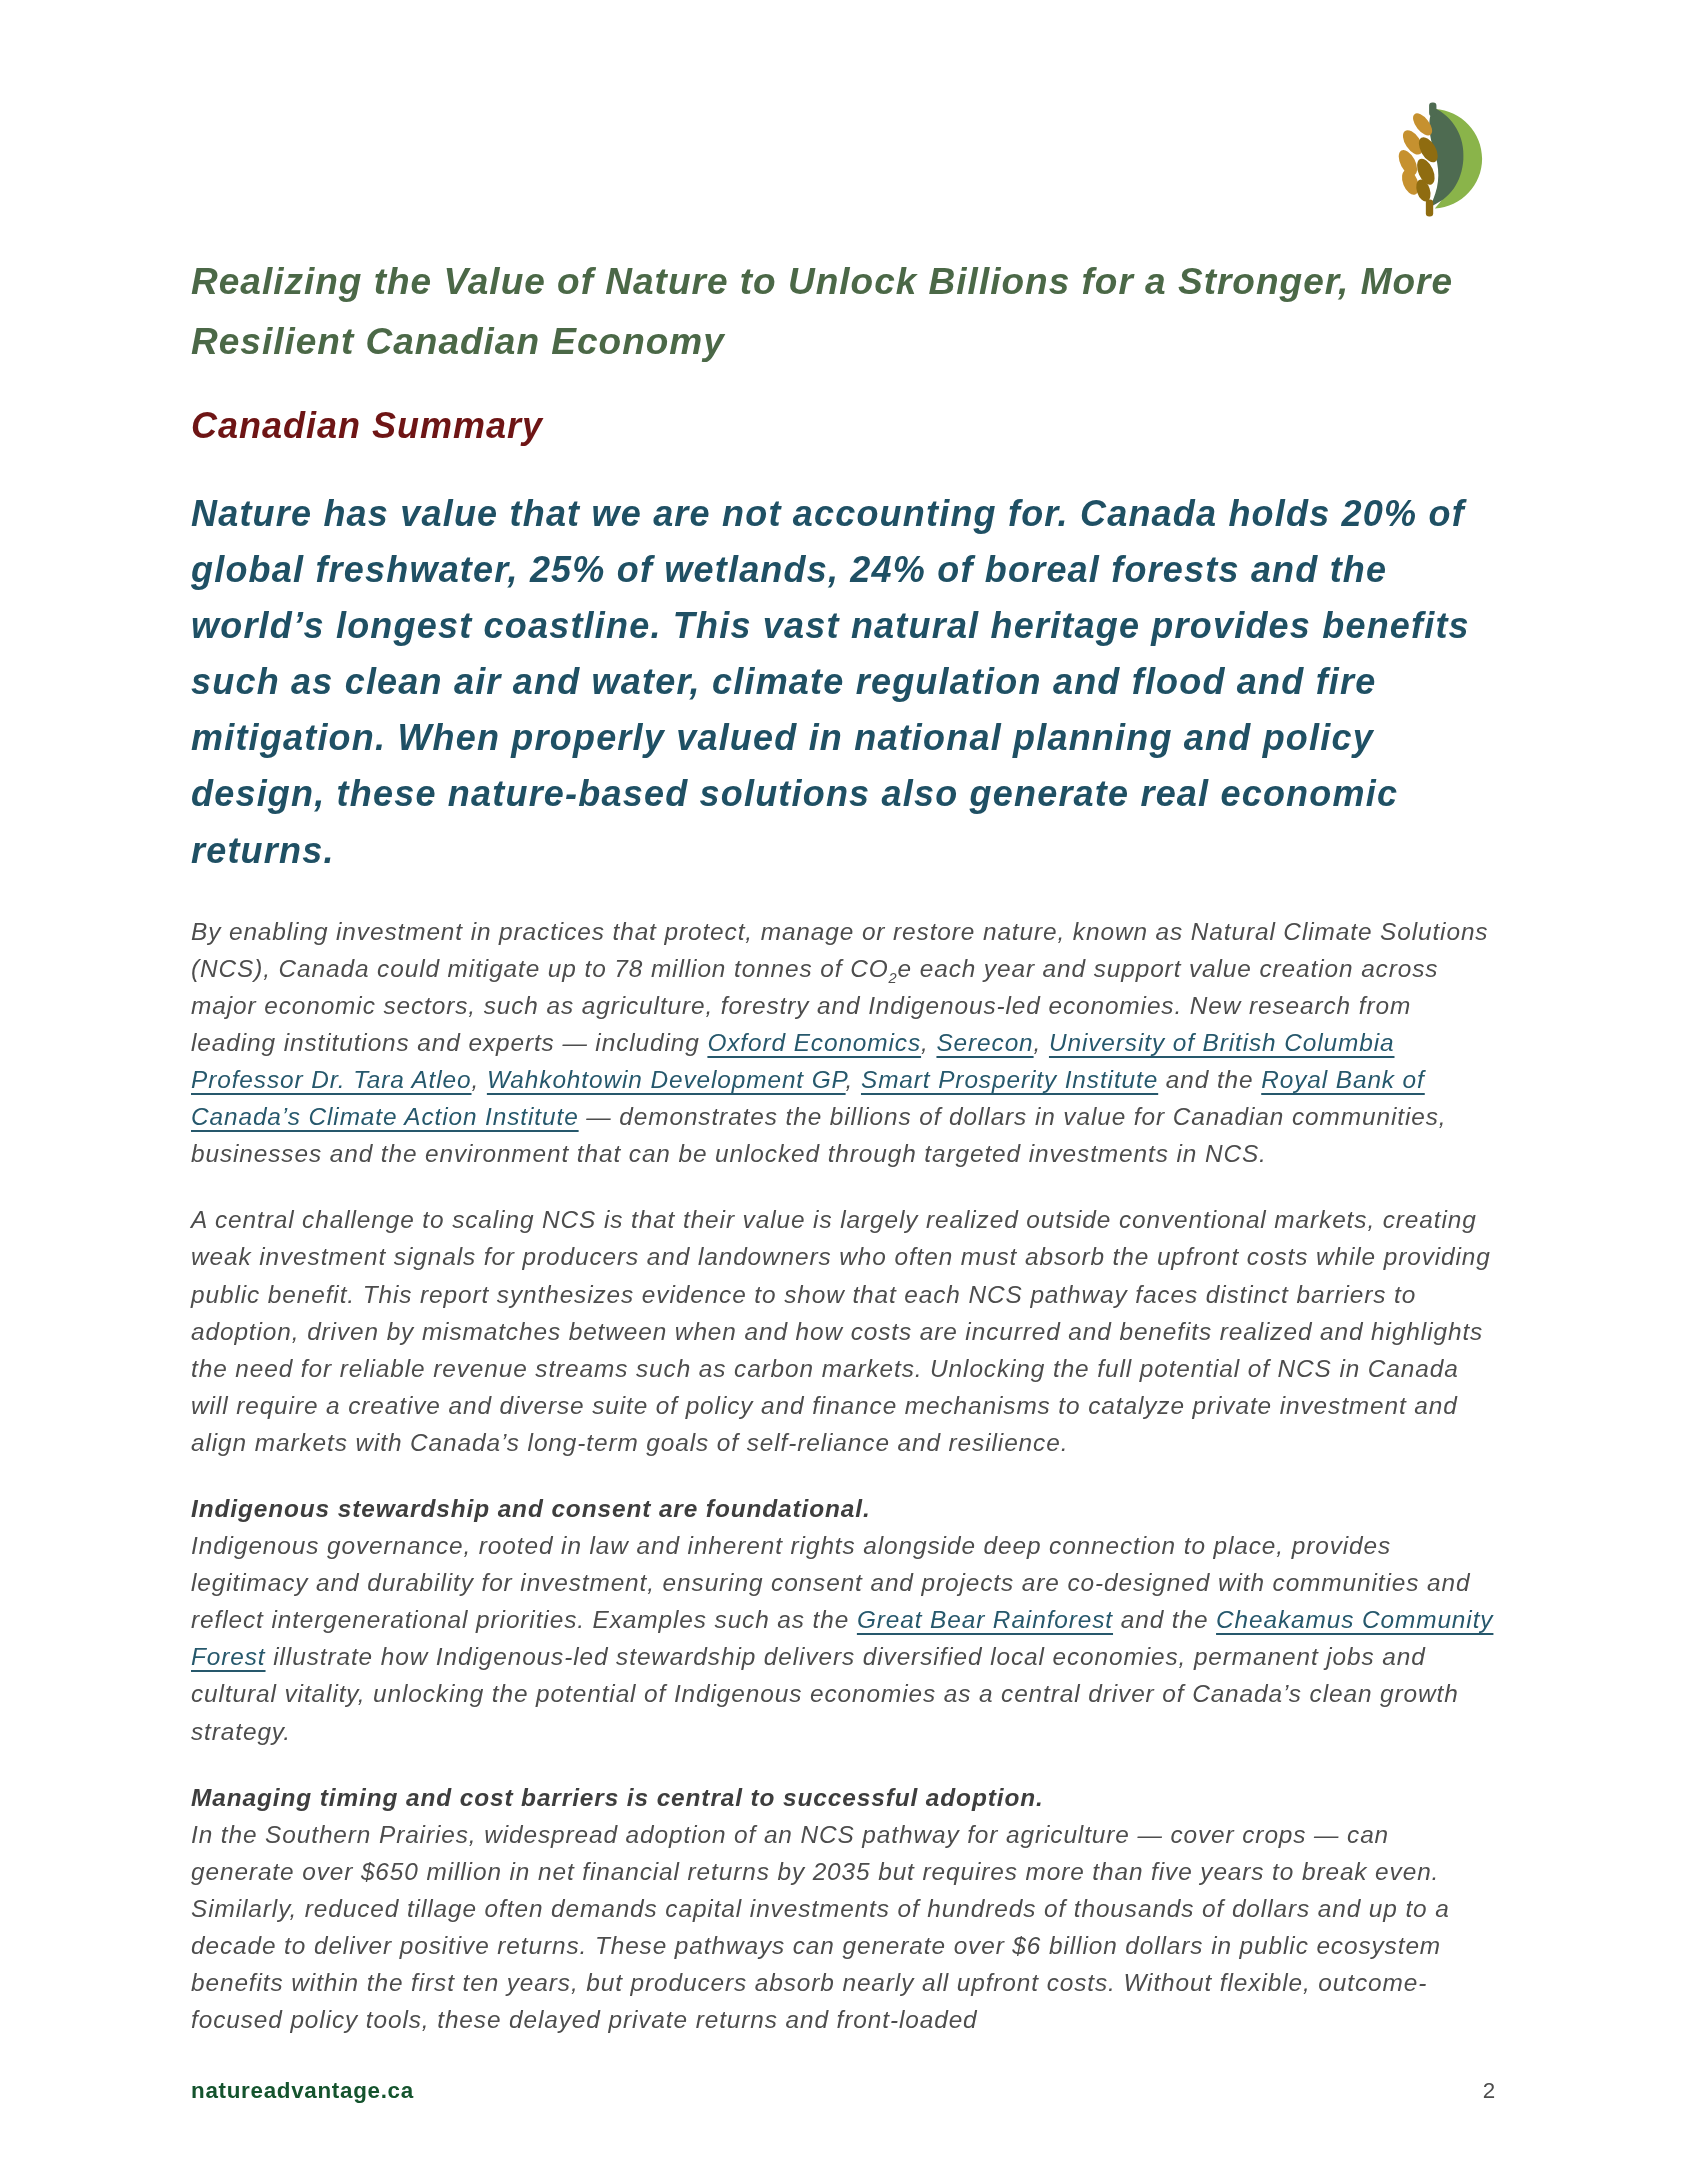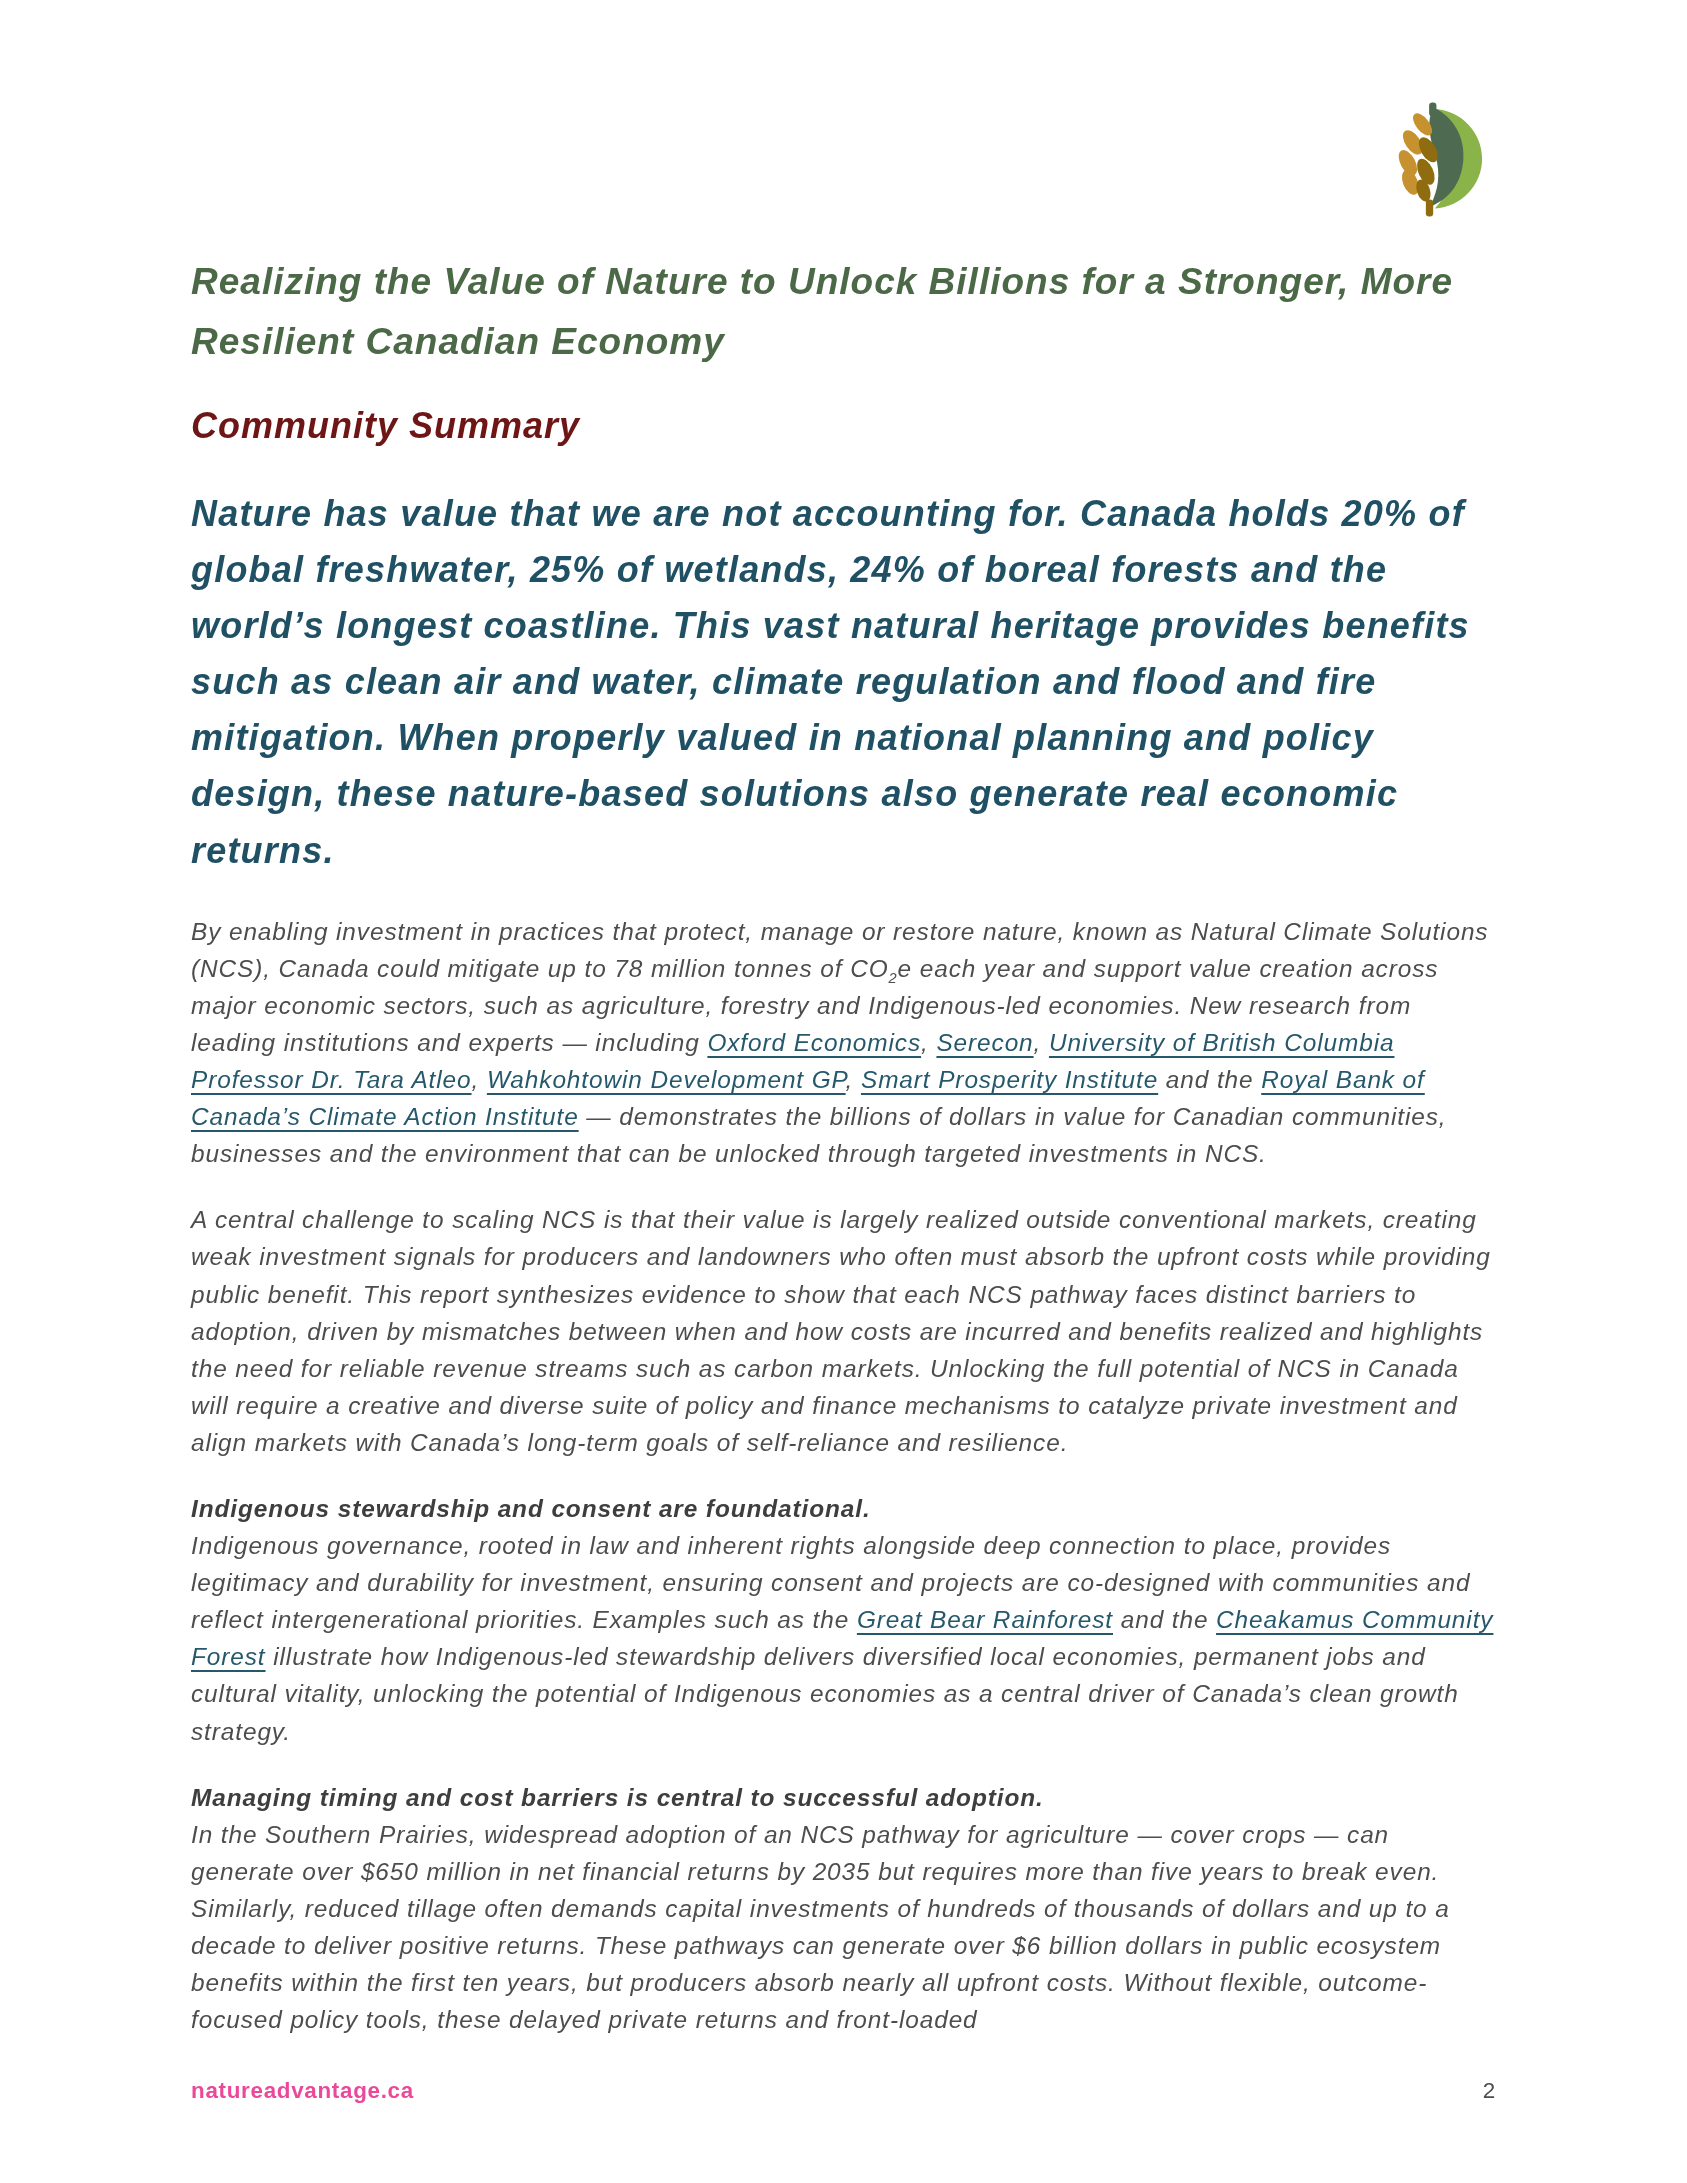--- a/index.html
+++ b/index.html
@@ -32,21 +32,21 @@
     text-decoration-thickness:2px; text-underline-offset:5.3px;
     cursor:pointer;
     margin-top:24px;
   }
   sub.subscript { font-size:0.6em; line-height:0; }
   .footer {
     position:absolute; left:191px; right:191px; bottom:79px;
     display:flex; justify-content:space-between; align-items:baseline;
     font-size:22.4px; letter-spacing:0.7px; color:#4d4d4d;
   }
-  .footer .site { font-weight:700; color:#ec4899; }
+  .footer .site { font-weight:700; color:#14532d; }
 </style>
 </head>
 <body>
 
 <div class="page">
 
   <svg class="logo" viewBox="0 0 130 140" xmlns="http://www.w3.org/2000/svg" aria-hidden="true">
 
     <path d="M66 8 C 99 10 124 37 124 69 C 124 101 99 128 66 130 C 84 110 91 92 91 69 C 91 46 84 28 66 8 Z" fill="#8ab44a"></path>
 
@@ -65,21 +65,21 @@
 
     <g fill="#8f6c10">
       <ellipse cx="58" cy="58" rx="9" ry="17" transform="rotate(-30 58 58)"></ellipse>
       <ellipse cx="55" cy="85" rx="9" ry="17" transform="rotate(-24 55 85)"></ellipse>
       <ellipse cx="52" cy="108" rx="8" ry="14" transform="rotate(-18 52 108)"></ellipse>
     </g>
   </svg>
 
   <div class="content">
     <h1 class="doc-title">Realizing the Value of Nature to Unlock Billions for a Stronger, More Resilient Canadian Economy</h1>
-    <h2 class="section-heading">Community Summary</h2>
+    <h2 class="section-heading">Canadian Summary</h2>
     <p class="lead">Nature has value that we are not accounting for. Canada holds 20% of global freshwater, 25% of wetlands, 24% of boreal forests and the world’s longest coastline. This vast natural heritage provides benefits such as clean air and water, climate regulation and flood and fire mitigation. When properly valued in national planning and policy design, these nature-based solutions also generate real economic returns.</p>
     <div class="paragraphs" id="paragraphs">
         <p class="body-para"><span>By enabling investment in practices that protect, manage or restore nature, known as Natural Climate Solutions (NCS), Canada could mitigate up to 78 million tonnes of CO</span><sub class="subscript">2</sub><span>e each year and support value creation across major economic sectors, such as agriculture, forestry and Indigenous-led economies. New research from leading institutions and experts — including </span><a class="inline-link" href="#">Oxford Economics</a><span>, </span><a class="inline-link" href="#">Serecon</a><span>, </span><a class="inline-link" href="#">University of British Columbia Professor Dr. Tara Atleo</a><span>, </span><a class="inline-link" href="#">Wahkohtowin Development GP</a><span>, </span><a class="inline-link" href="#">Smart Prosperity Institute</a><span> and the </span><a class="inline-link" href="#">Royal Bank of Canada’s Climate Action Institute</a><span> — demonstrates the billions of dollars in value for Canadian communities, businesses and the environment that can be unlocked through targeted investments in NCS.</span></p>
         <p class="body-para"><span>A central challenge to scaling NCS is that their value is largely realized outside conventional markets, creating weak investment signals for producers and landowners who often must absorb the upfront costs while providing public benefit. This report synthesizes evidence to show that each NCS pathway faces distinct barriers to adoption, driven by mismatches between when and how costs are incurred and benefits realized and highlights the need for reliable revenue streams such as carbon markets. Unlocking the full potential of NCS in Canada will require a creative and diverse suite of policy and finance mechanisms to catalyze private investment and align markets with Canada’s long-term goals of self-reliance and resilience.</span></p>
         <p class="body-para"><strong class="run-heading">Indigenous stewardship and consent are foundational.</strong><br><span>Indigenous governance, rooted in law and inherent rights alongside deep connection to place, provides legitimacy and durability for investment, ensuring consent and projects are co-designed with communities and reflect intergenerational priorities. Examples such as the </span><a class="inline-link" href="#">Great Bear Rainforest</a><span> and the </span><a class="inline-link" href="#">Cheakamus Community Forest</a><span> illustrate how Indigenous-led stewardship delivers diversified local economies, permanent jobs and cultural vitality, unlocking the potential of Indigenous economies as a central driver of Canada’s clean growth strategy.</span></p>
         <p class="body-para"><strong class="run-heading">Managing timing and cost barriers is central to successful adoption.</strong><br><span>In the Southern Prairies, widespread adoption of an NCS pathway for agriculture — cover crops — can generate over $650 million in net financial returns by 2035 but requires more than five years to break even. Similarly, reduced tillage often demands capital investments of hundreds of thousands of dollars and up to a decade to deliver positive returns. These pathways can generate over $6 billion dollars in public ecosystem benefits within the first ten years, but producers absorb nearly all upfront costs. Without flexible, outcome-focused policy tools, these delayed private returns and front-loaded</span></p>
       </div>
   </div>
 
   <div class="footer">

